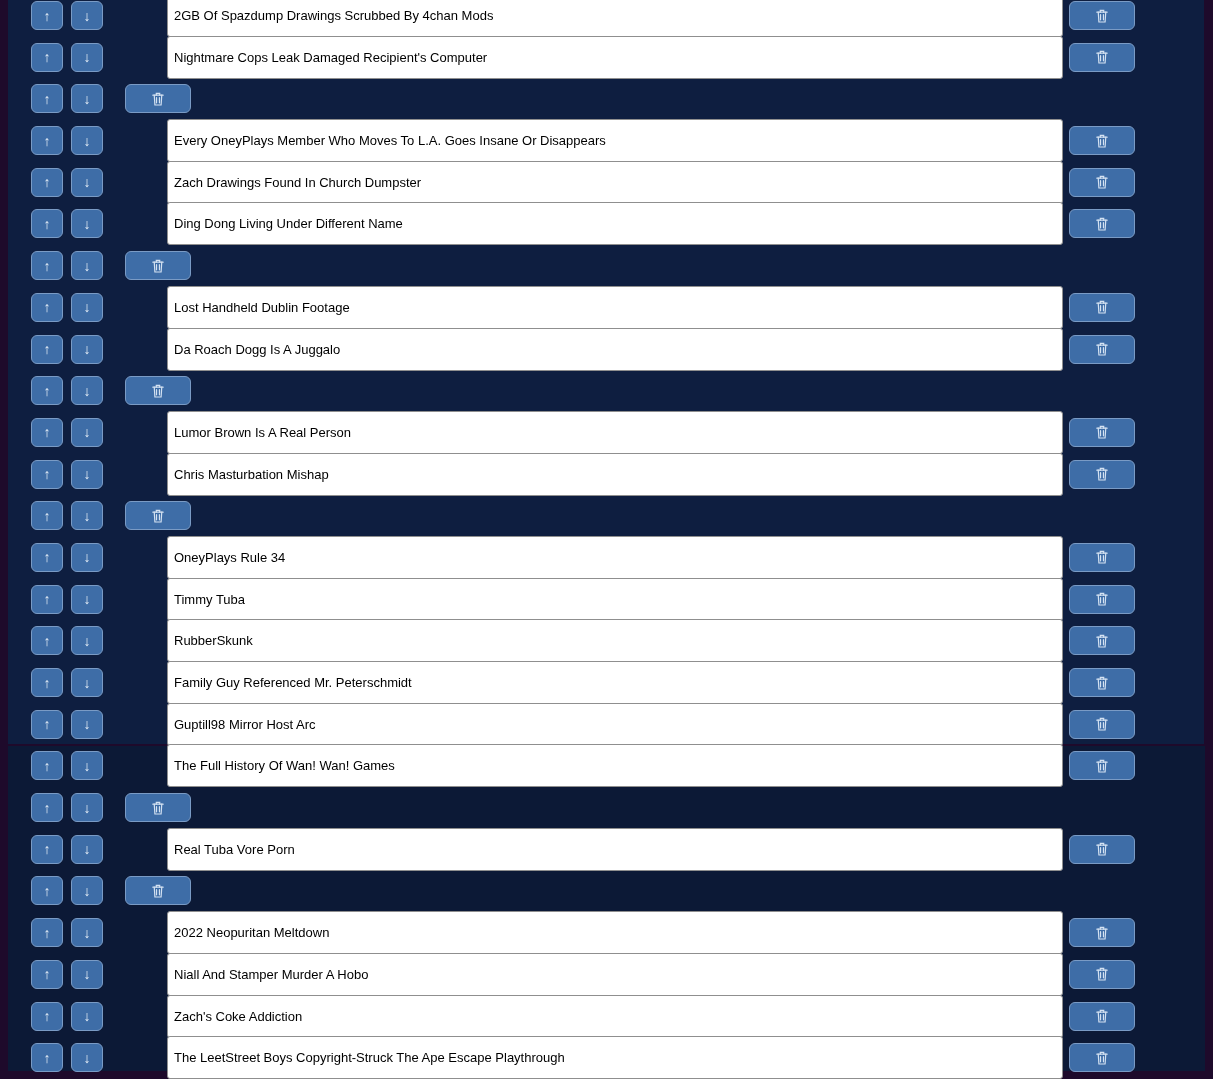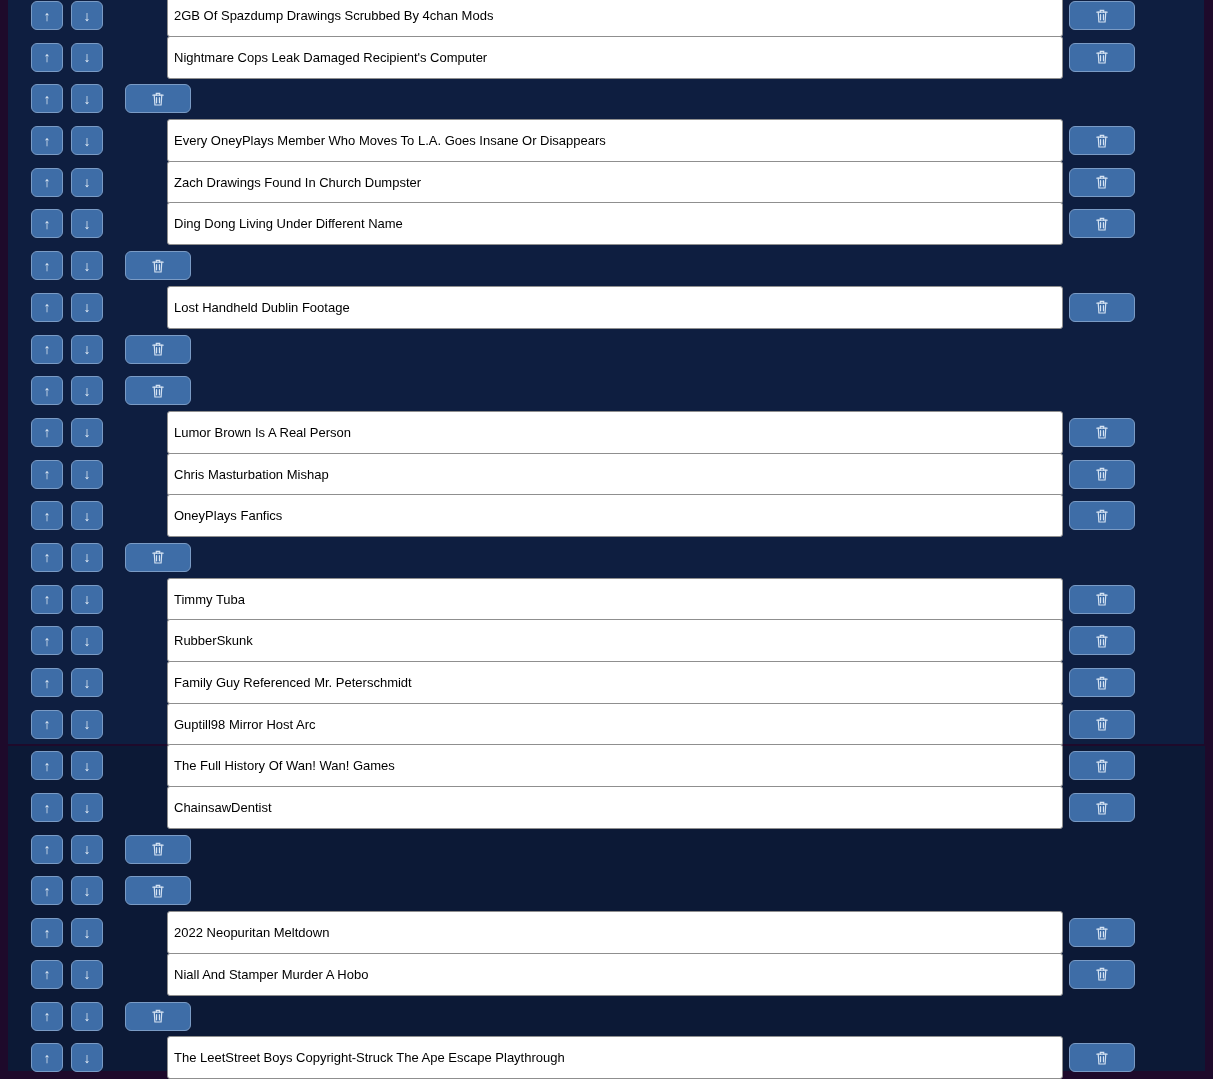--- a/index.html
+++ b/index.html
@@ -250,20 +250,21 @@
     </button>
   </div>
 
   <div class="row">
     <button class="btn btn-arrow btn-up">
           <span class="glyph">↑</span>
         </button>
     <button class="btn btn-arrow btn-down">
           <span class="glyph">↓</span>
         </button>
+    <input class="title-input" type="text" value="Da Roach Dogg Is A Juggalo" style="">
     <button class="btn btn-delete">
       <svg class="trash-svg" width="12" height="14" viewBox="0 0 14 16" fill="none" stroke="#d4e2f2" stroke-width="1.4" stroke-linecap="round">
         <path d="M1 3.5h12"></path>
         <path d="M5 3.5V1.5h4v2"></path>
         <path d="M2.6 3.5l.8 11.5h7.2l.8-11.5"></path>
         <path d="M5.3 6.5v6"></path>
         <path d="M8.7 6.5v6"></path>
       </svg>
     </button>
   </div>
@@ -324,39 +325,39 @@
     </button>
   </div>
 
   <div class="row">
     <button class="btn btn-arrow btn-up">
           <span class="glyph">↑</span>
         </button>
     <button class="btn btn-arrow btn-down">
           <span class="glyph">↓</span>
         </button>
-    <input class="title-input" type="text" value="OneyPlays Fanfics" style="">
-    <button class="btn btn-delete">
-      <svg class="trash-svg" width="12" height="14" viewBox="0 0 14 16" fill="none" stroke="#d4e2f2" stroke-width="1.4" stroke-linecap="round">
-        <path d="M1 3.5h12"></path>
-        <path d="M5 3.5V1.5h4v2"></path>
-        <path d="M2.6 3.5l.8 11.5h7.2l.8-11.5"></path>
-        <path d="M5.3 6.5v6"></path>
-        <path d="M8.7 6.5v6"></path>
-      </svg>
-    </button>
-  </div>
-
-  <div class="row">
-    <button class="btn btn-arrow btn-up">
-          <span class="glyph">↑</span>
-        </button>
-    <button class="btn btn-arrow btn-down">
-          <span class="glyph">↓</span>
-        </button>
+    <button class="btn btn-delete">
+      <svg class="trash-svg" width="12" height="14" viewBox="0 0 14 16" fill="none" stroke="#d4e2f2" stroke-width="1.4" stroke-linecap="round">
+        <path d="M1 3.5h12"></path>
+        <path d="M5 3.5V1.5h4v2"></path>
+        <path d="M2.6 3.5l.8 11.5h7.2l.8-11.5"></path>
+        <path d="M5.3 6.5v6"></path>
+        <path d="M8.7 6.5v6"></path>
+      </svg>
+    </button>
+  </div>
+
+  <div class="row">
+    <button class="btn btn-arrow btn-up">
+          <span class="glyph">↑</span>
+        </button>
+    <button class="btn btn-arrow btn-down">
+          <span class="glyph">↓</span>
+        </button>
+    <input class="title-input" type="text" value="OneyPlays Rule 34" style="">
     <button class="btn btn-delete">
       <svg class="trash-svg" width="12" height="14" viewBox="0 0 14 16" fill="none" stroke="#d4e2f2" stroke-width="1.4" stroke-linecap="round">
         <path d="M1 3.5h12"></path>
         <path d="M5 3.5V1.5h4v2"></path>
         <path d="M2.6 3.5l.8 11.5h7.2l.8-11.5"></path>
         <path d="M5.3 6.5v6"></path>
         <path d="M8.7 6.5v6"></path>
       </svg>
     </button>
   </div>
@@ -456,39 +457,39 @@
     </button>
   </div>
 
   <div class="row">
     <button class="btn btn-arrow btn-up">
           <span class="glyph">↑</span>
         </button>
     <button class="btn btn-arrow btn-down">
           <span class="glyph">↓</span>
         </button>
-    <input class="title-input" type="text" value="ChainsawDentist" style="">
-    <button class="btn btn-delete">
-      <svg class="trash-svg" width="12" height="14" viewBox="0 0 14 16" fill="none" stroke="#d4e2f2" stroke-width="1.4" stroke-linecap="round">
-        <path d="M1 3.5h12"></path>
-        <path d="M5 3.5V1.5h4v2"></path>
-        <path d="M2.6 3.5l.8 11.5h7.2l.8-11.5"></path>
-        <path d="M5.3 6.5v6"></path>
-        <path d="M8.7 6.5v6"></path>
-      </svg>
-    </button>
-  </div>
-
-  <div class="row">
-    <button class="btn btn-arrow btn-up">
-          <span class="glyph">↑</span>
-        </button>
-    <button class="btn btn-arrow btn-down">
-          <span class="glyph">↓</span>
-        </button>
+    <button class="btn btn-delete">
+      <svg class="trash-svg" width="12" height="14" viewBox="0 0 14 16" fill="none" stroke="#d4e2f2" stroke-width="1.4" stroke-linecap="round">
+        <path d="M1 3.5h12"></path>
+        <path d="M5 3.5V1.5h4v2"></path>
+        <path d="M2.6 3.5l.8 11.5h7.2l.8-11.5"></path>
+        <path d="M5.3 6.5v6"></path>
+        <path d="M8.7 6.5v6"></path>
+      </svg>
+    </button>
+  </div>
+
+  <div class="row">
+    <button class="btn btn-arrow btn-up">
+          <span class="glyph">↑</span>
+        </button>
+    <button class="btn btn-arrow btn-down">
+          <span class="glyph">↓</span>
+        </button>
+    <input class="title-input" type="text" value="Real Tuba Vore Porn" style="">
     <button class="btn btn-delete">
       <svg class="trash-svg" width="12" height="14" viewBox="0 0 14 16" fill="none" stroke="#d4e2f2" stroke-width="1.4" stroke-linecap="round">
         <path d="M1 3.5h12"></path>
         <path d="M5 3.5V1.5h4v2"></path>
         <path d="M2.6 3.5l.8 11.5h7.2l.8-11.5"></path>
         <path d="M5.3 6.5v6"></path>
         <path d="M8.7 6.5v6"></path>
       </svg>
     </button>
   </div>
@@ -549,20 +550,21 @@
     </button>
   </div>
 
   <div class="row">
     <button class="btn btn-arrow btn-up">
           <span class="glyph">↑</span>
         </button>
     <button class="btn btn-arrow btn-down">
           <span class="glyph">↓</span>
         </button>
+    <input class="title-input" type="text" value="Zach's Coke Addiction" style="">
     <button class="btn btn-delete">
       <svg class="trash-svg" width="12" height="14" viewBox="0 0 14 16" fill="none" stroke="#d4e2f2" stroke-width="1.4" stroke-linecap="round">
         <path d="M1 3.5h12"></path>
         <path d="M5 3.5V1.5h4v2"></path>
         <path d="M2.6 3.5l.8 11.5h7.2l.8-11.5"></path>
         <path d="M5.3 6.5v6"></path>
         <path d="M8.7 6.5v6"></path>
       </svg>
     </button>
   </div>

